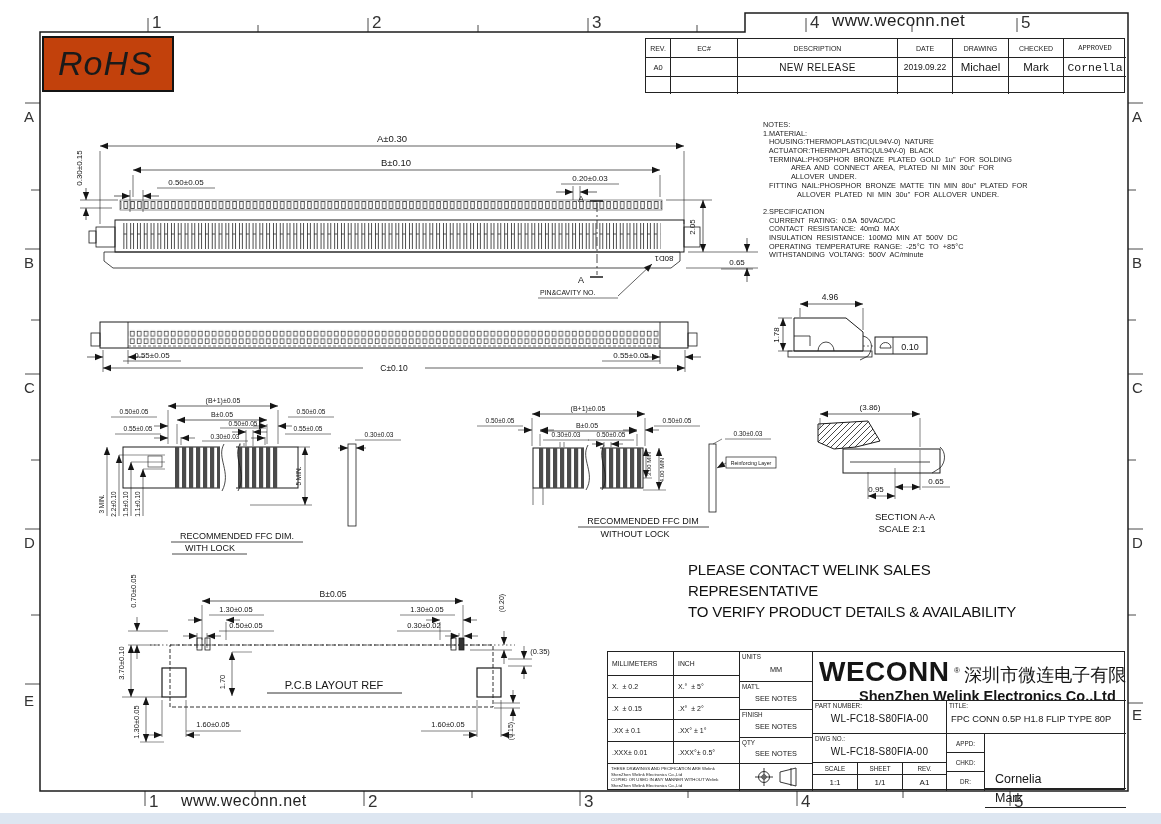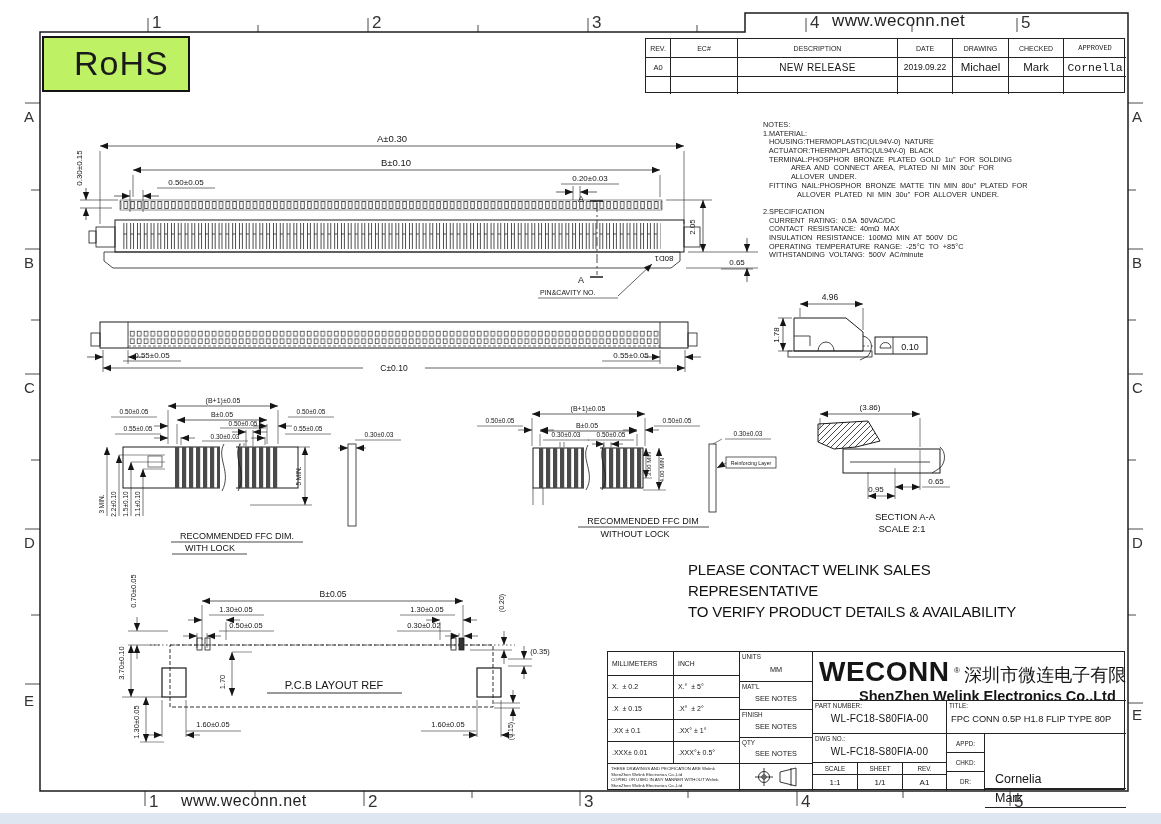--- a/index.html
+++ b/index.html
@@ -1,22 +1,22 @@
 <!DOCTYPE html>
 <html><head>
 <meta charset="utf-8">
 <style>
   html,body{margin:0;padding:0;background:#fff;}
   .sheet{position:relative;width:1161px;height:824px;background:#fff;overflow:hidden;
          font-family:"Liberation Sans",sans-serif;color:#151515;}
   .abs{position:absolute;}
   svg text{font-family:"Liberation Sans",sans-serif;fill:#151515;}
   
-  .rohs{left:42px;top:36px;width:114px;height:52px;border:2px solid #141414;background:#bef264;
-        font-size:34px;line-height:50px;padding-left:30px;letter-spacing:1px;color:#1a1a1a;}
+  .rohs{left:42px;top:36px;width:114px;height:52px;border:2px solid #141414;background:#c2410c;
+        font-size:34px;line-height:50px;padding-left:14px;letter-spacing:1px;color:#1a1a1a;font-style:italic;}
   
   .zc{font-size:17px;color:#333;font-weight:400;}
   .zr{font-size:15px;color:#333;}
   .url{font-size:17px;color:#222;letter-spacing:.4px;}
   
   .revtab{left:645px;top:38px;width:480px;height:55px;display:grid;
           grid-template-columns:25px 67px 160px 55px 56px 55px 62px;
           grid-template-rows:19px 19px 17px;border:1.4px solid #222;box-sizing:border-box;}
   .revtab>div{border-right:1px solid #222;border-bottom:1px solid #222;display:flex;
           align-items:center;justify-content:center;overflow:hidden;white-space:nowrap;}

